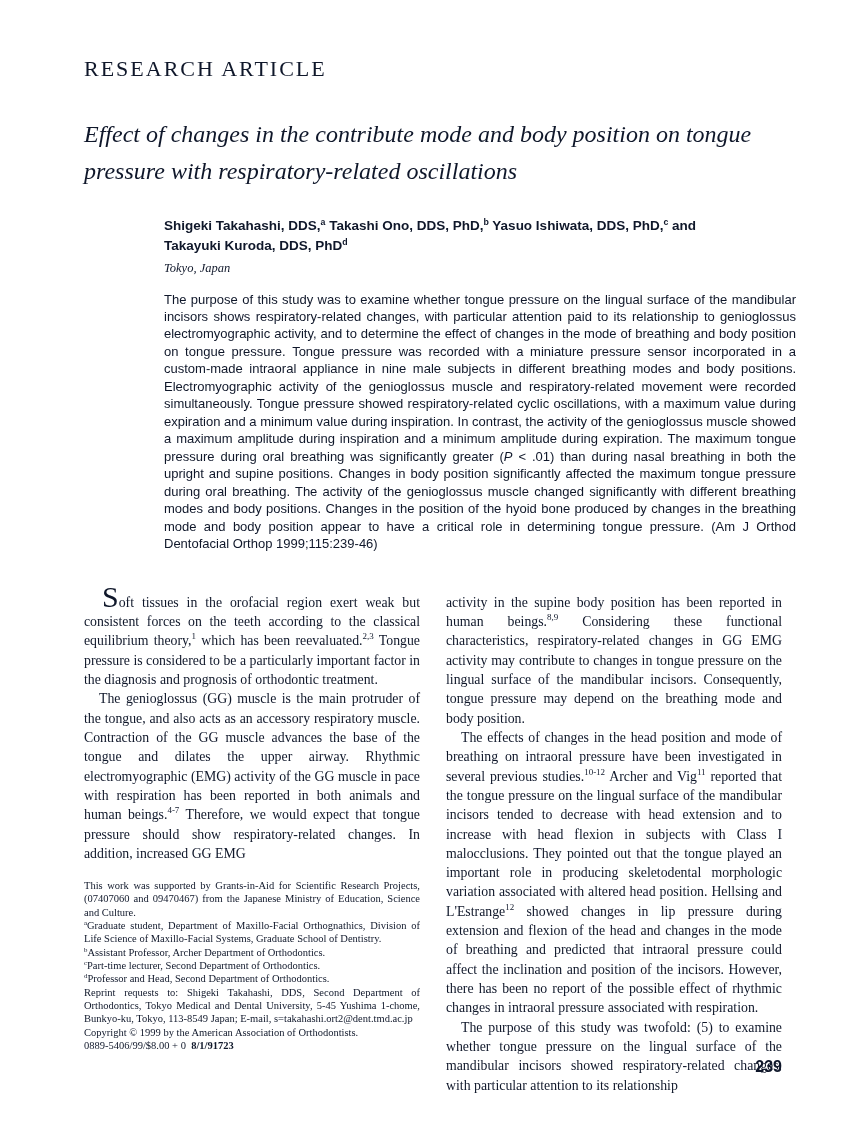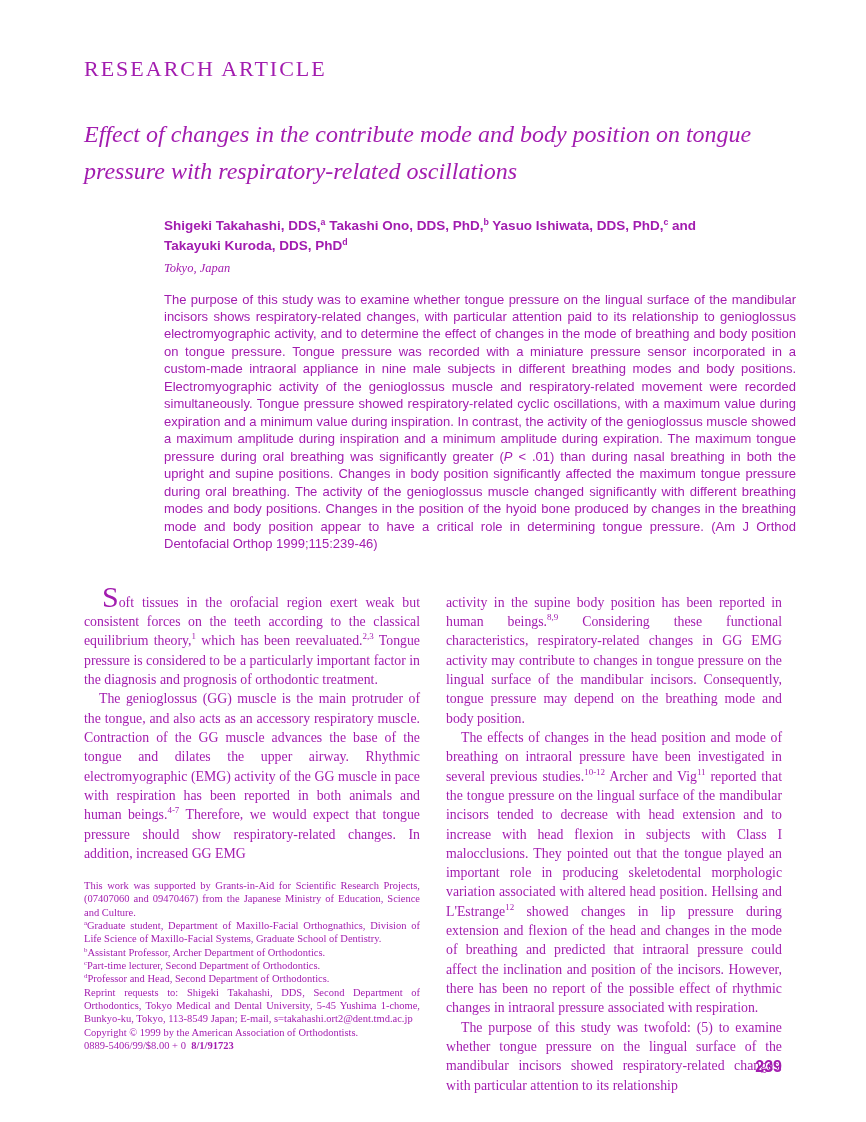--- a/index.html
+++ b/index.html
@@ -2,21 +2,21 @@
 <html><head>
 <meta charset="utf-8">
 <style>
   html, body { margin: 0; padding: 0; background: #ffffff; }
   .page {
     position: relative;
     width: 866px;
     height: 1122px;
     box-sizing: border-box;
     background: #ffffff;
-    color: #a21caf;
+    color: #0f172a;
     padding: 56px 84px 0 84px;
     overflow: hidden;
   }
   .kicker {
     font-family: "Liberation Serif", serif;
     font-size: 22px;
     letter-spacing: 2px;
     margin: 0 0 34px 0;
     font-weight: 400;
   }

